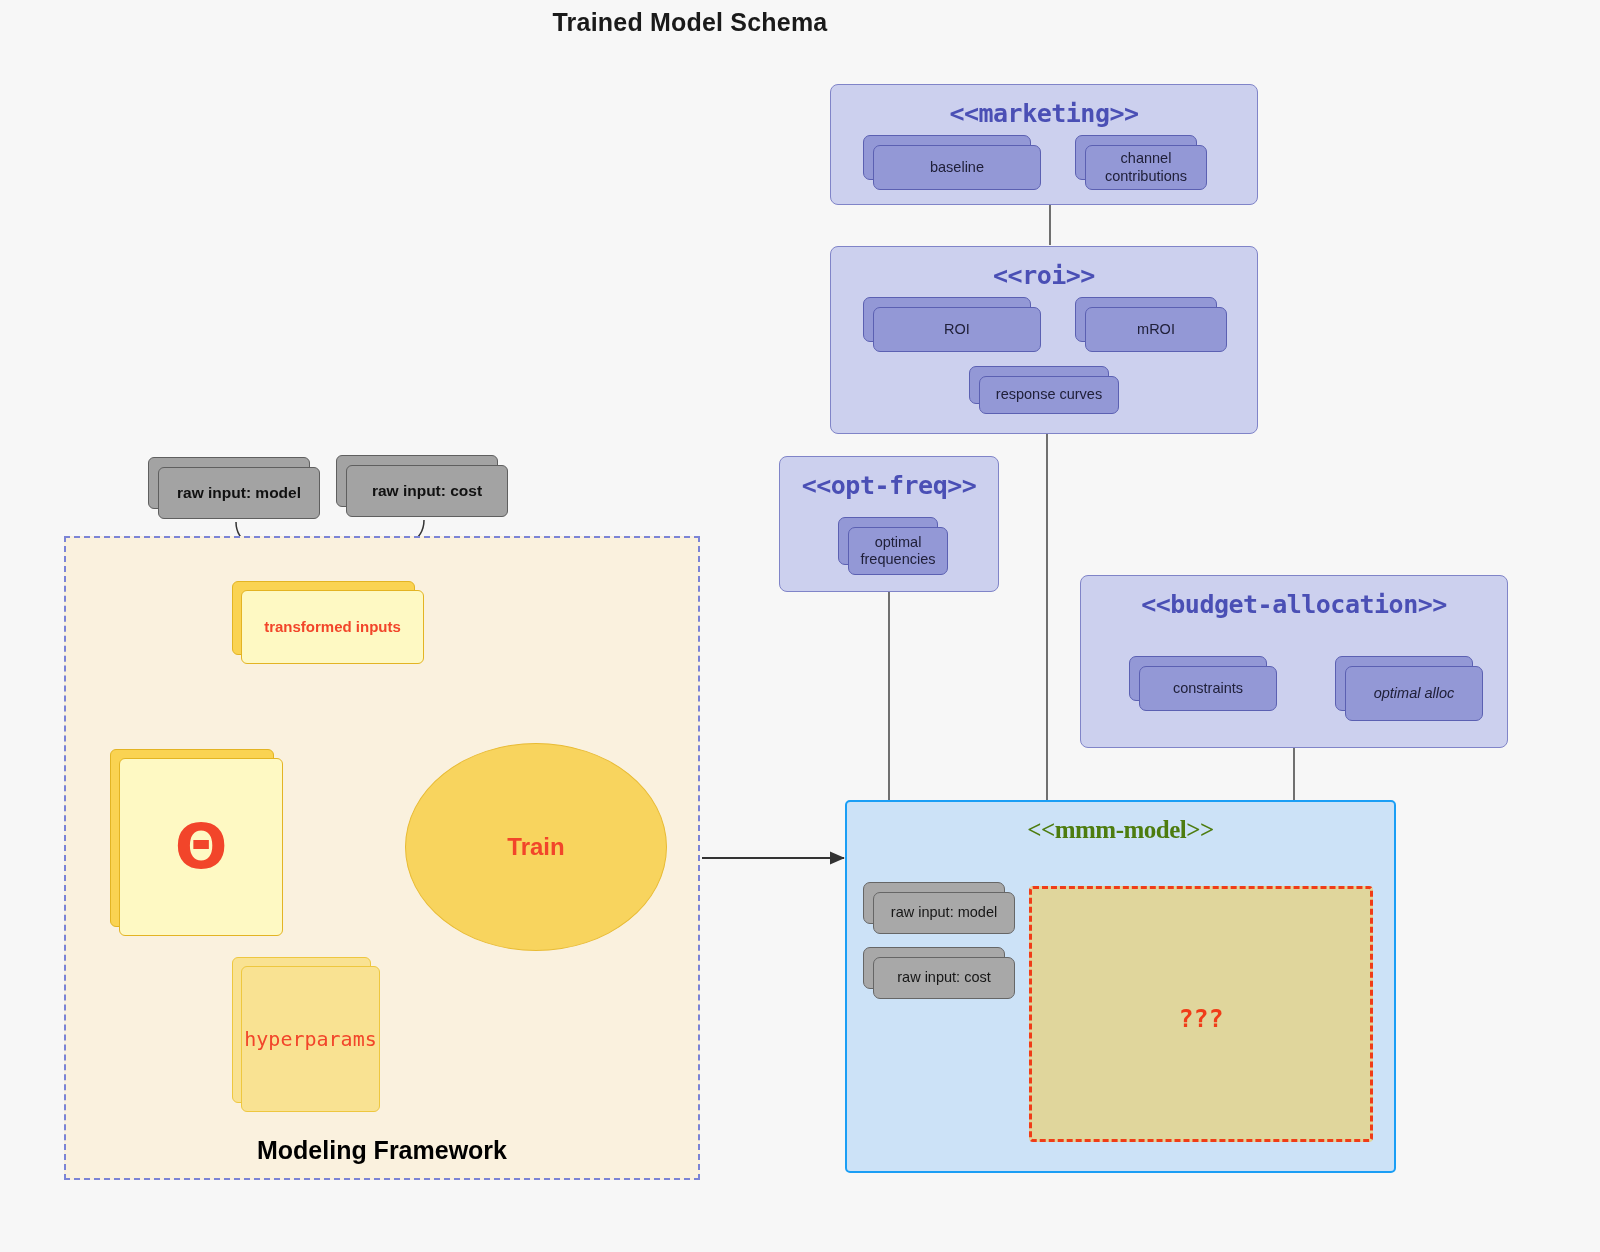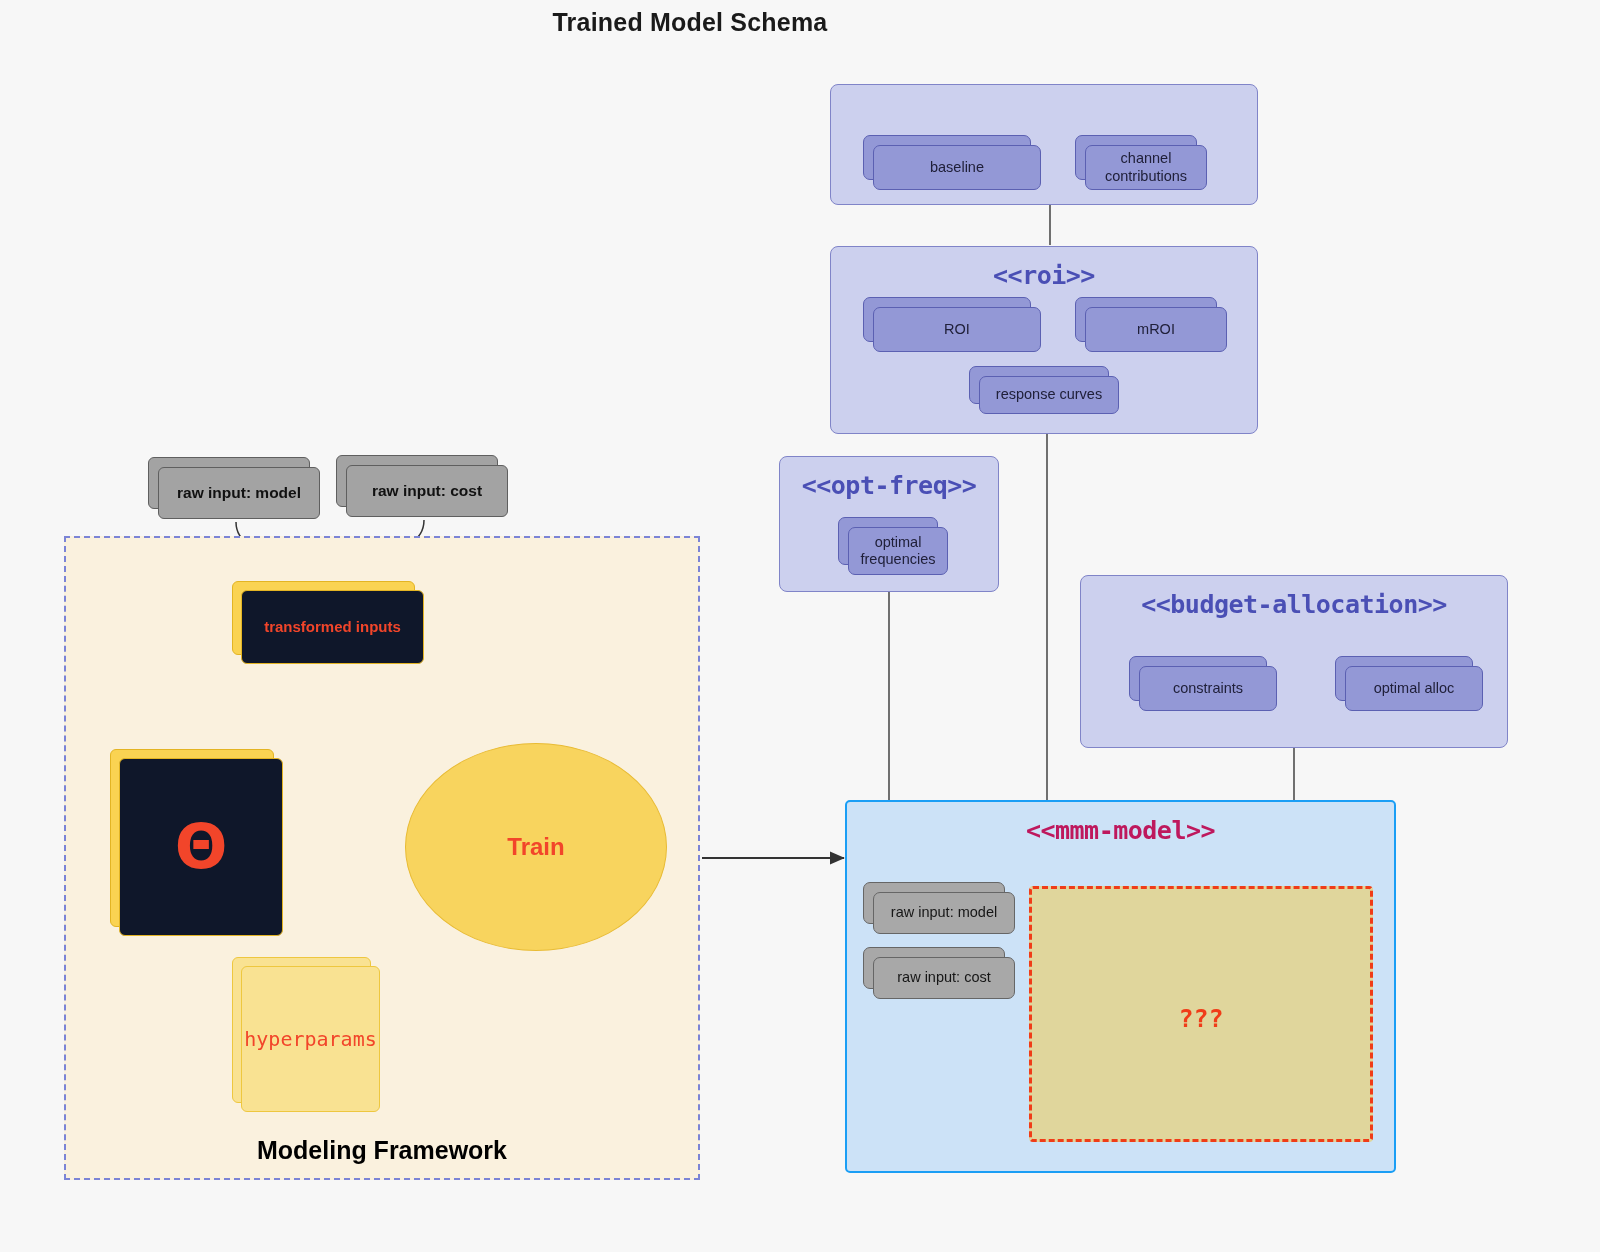--- a/index.html
+++ b/index.html
@@ -34,21 +34,21 @@
     font-family:"DejaVu Sans Mono","Liberation Mono",monospace;
     font-weight:bold;font-size:25px;
     color:#4a4fb5;
     letter-spacing:-0.5px;
   }
   .pkg.blue{
     background:#cce2f7;
     border:2.2px solid #1a9ef5;
     border-radius:5px;
   }
-  .pkg.blue .pkg-title{color:#be185d;}
+  .pkg.blue .pkg-title{color:#4d7c0f;font-family:Liberation Serif, serif;}
 
   
   .node{
     position:absolute;box-sizing:border-box;
   }
   .node .shadow,
   .node .front{
     position:absolute;box-sizing:border-box;
     border-radius:7px;
   }
@@ -92,21 +92,21 @@
   .note{position:absolute;box-sizing:border-box;}
   .note .nshadow, .note .nfront{
     position:absolute;box-sizing:border-box;
   }
   .note .nshadow{
     left:0;top:0;right:9px;bottom:9px;
     background:#fad352;border:1.8px solid #e3b423;border-radius:6px;
   }
   .note .nfront{
     left:9px;top:9px;right:0;bottom:0;
-    background:#0f172a;border:1.8px solid #e3b423;border-radius:6px;
+    background:#fef9c3;border:1.8px solid #e3b423;border-radius:6px;
     display:flex;align-items:center;justify-content:center;
   }
   .note-label{
     font-size:15px;font-weight:bold;color:#f2452a;
     text-align:center;line-height:1.2;
   }
   .note.pale .nshadow,.note.pale .nfront{background:#f9e292;border-color:#eec73f;}
   .note.pale .note-label{
     font-family:"DejaVu Sans Mono","Liberation Mono",monospace;
     font-weight:normal;font-size:20px;
@@ -190,20 +190,21 @@
     <line x1="283" y1="847" x2="400" y2="847" stroke="#ec3c1c" stroke-width="2.6" marker-end="url(#arrRed)"></line>
 
     <path d="M380,1038 C470,1038 528,1010 534,952" fill="none" stroke="#ec3c1c" stroke-width="2.4" marker-end="url(#arrRed)"></path>
 
     <line x1="1022" y1="159" x2="1078" y2="159" stroke="#5b60b2" stroke-width="1.4" marker-start="url(#arrStartSm)" marker-end="url(#arrEndSm)"></line>
     <line x1="1022" y1="321" x2="1078" y2="321" stroke="#5b60b2" stroke-width="1.4" marker-start="url(#arrStartSm)" marker-end="url(#arrEndSm)"></line>
     <line x1="1278" y1="680" x2="1334" y2="680" stroke="#5b60b2" stroke-width="1.4" marker-start="url(#arrStartSm)" marker-end="url(#arrEndSm)"></line>
   </svg>
 
   <div class="pkg" style="left:830px;top:84px;width:428px;height:121px;">
+    <div class="pkg-title">&lt;&lt;marketing&gt;&gt;</div>
     <div class="node" style="left:32px;top:50px;width:178px;height:55px;border-radius:20px;">
       <div class="shadow"></div>
       <div class="front">baseline</div>
     </div>
     <div class="node" style="left:244px;top:50px;width:132px;height:55px;">
       <div class="shadow"></div>
       <div class="front">channel contributions</div>
     </div>
   </div>
 
@@ -235,21 +236,21 @@
       </div>
     </div>
   </div>
 
   <div class="pkg" style="left:1080px;top:575px;width:428px;height:173px;">
     <div class="pkg-title">&lt;&lt;budget-allocation&gt;&gt;</div>
     <div class="node" style="left:48px;top:80px;width:148px;height:55px;">
       <div class="shadow"></div>
       <div class="front">constraints</div>
     </div>
-    <div class="node" style="left:254px;top:80px;width:148px;height:55px;">
+    <div class="node" style="left:254px;top:80px;width:148px;height:65px;font-style:italic;">
       <div class="shadow"></div>
       <div class="front">optimal alloc</div>
     </div>
   </div>
 
   <div class="pkg blue" style="left:845px;top:800px;width:551px;height:373px;">
     <div class="pkg-title">&lt;&lt;mmm-model&gt;&gt;</div>
 
     <div class="node gnode" style="left:16px;top:80px;width:152px;height:52px;">
       <div class="shadow"></div>

